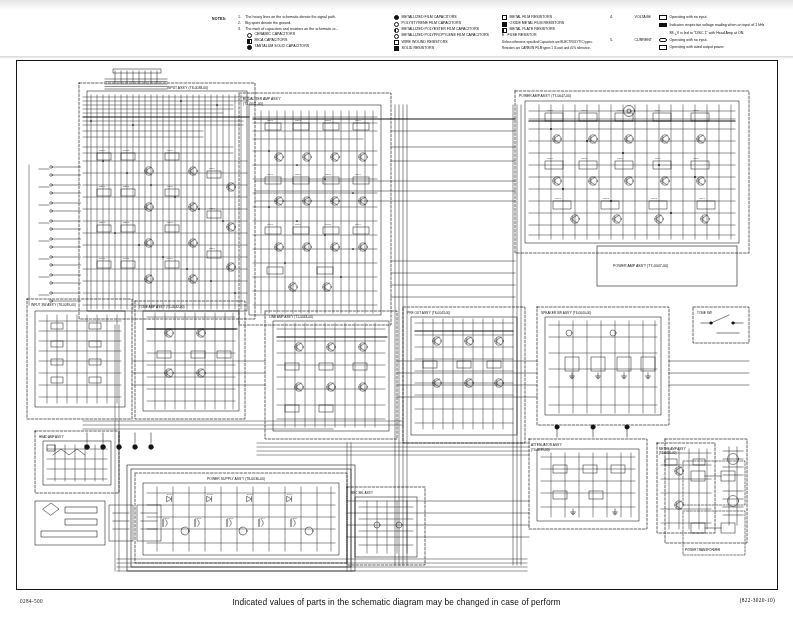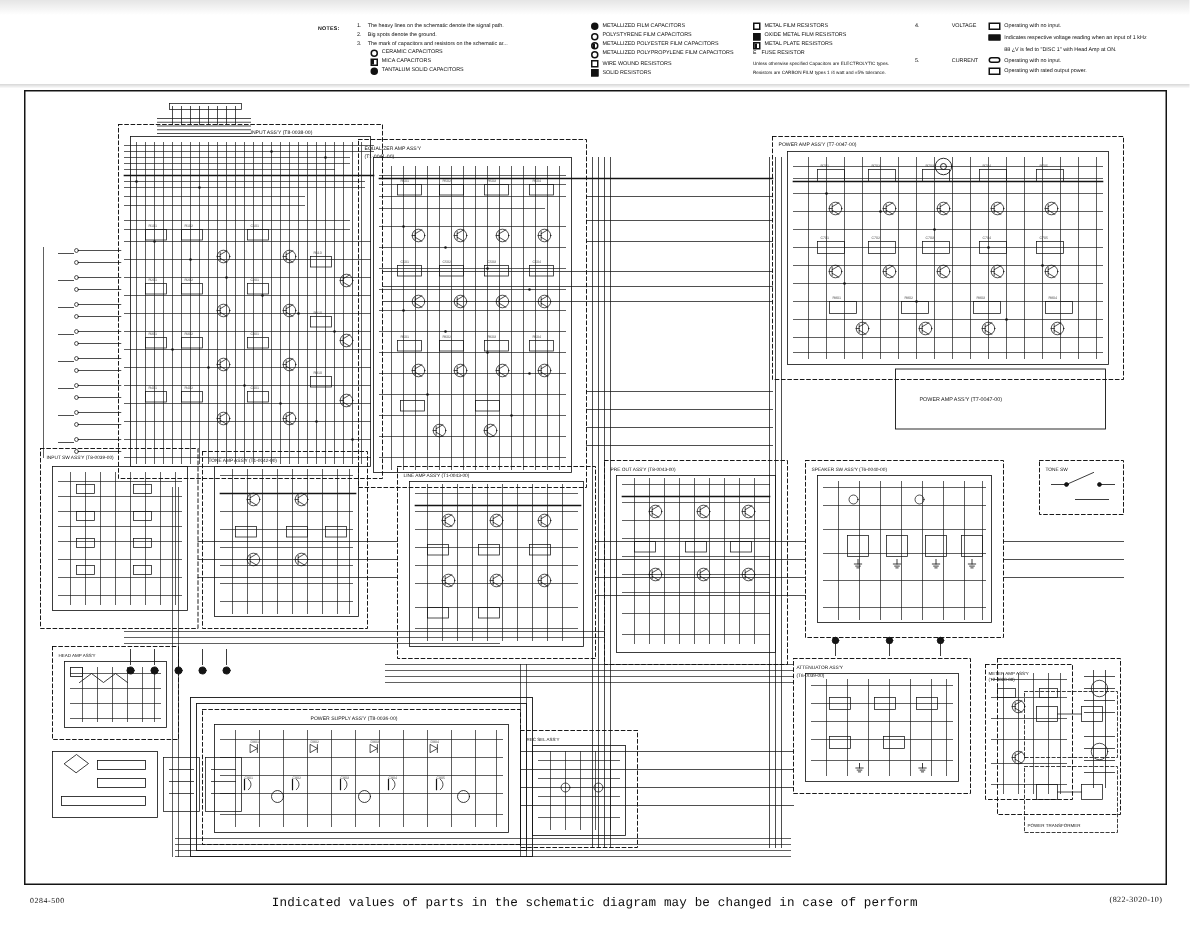--- a/index.html
+++ b/index.html
@@ -64,21 +64,21 @@
   .foot-left{
     position:absolute;left:20px;top:598px;font-size:5.2px;letter-spacing:.4px;
     font-family:"Liberation Serif", serif;
   }
   .foot-right{
     position:absolute;right:18px;top:597px;font-size:5.4px;letter-spacing:.3px;
     font-family:"Liberation Serif", serif;
   }
   .foot-center{
     position:absolute;left:0;right:0;top:597px;text-align:center;
-    font-family:Liberation Mono, monospace;
+    font-family:Liberation Sans, sans-serif;
     font-size:8.4px;letter-spacing:.1px;
   }
   .scan-shadow{
     position:absolute;left:0;top:0;width:793px;height:10px;
     background:linear-gradient(180deg,rgba(0,0,0,.10),rgba(0,0,0,0));
     pointer-events:none;
   }
   .scan-edge{
     position:absolute;left:0;top:56px;width:793px;height:3px;
     background:linear-gradient(180deg,rgba(0,0,0,.16),rgba(0,0,0,0));

